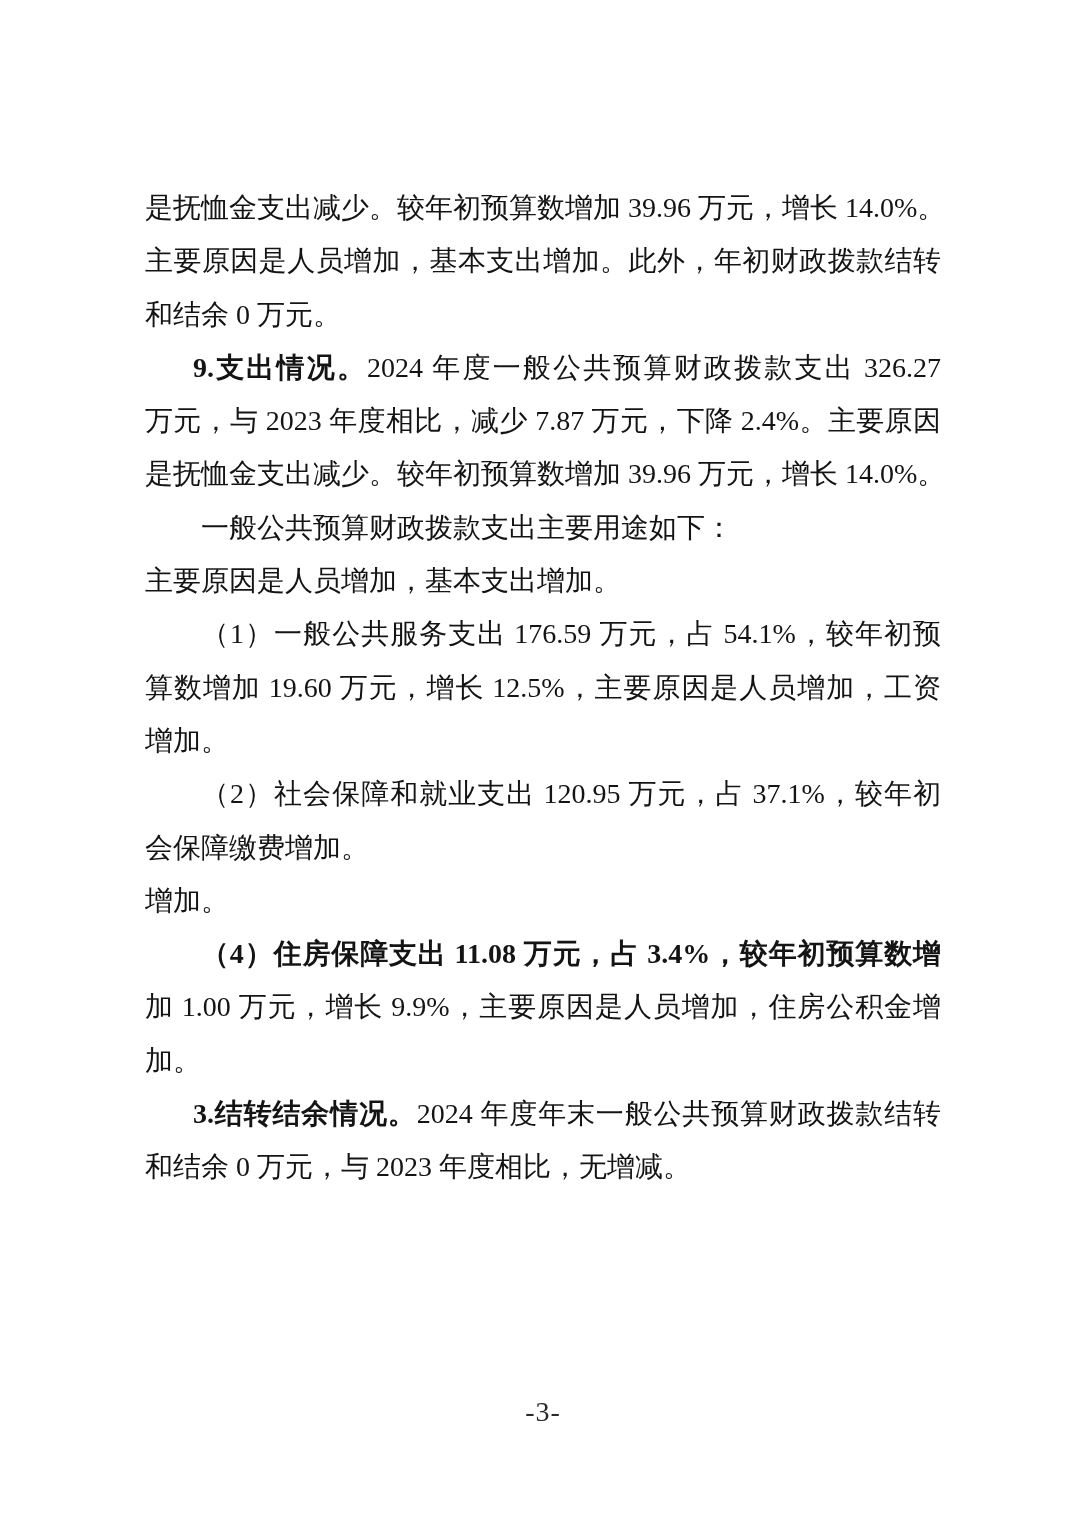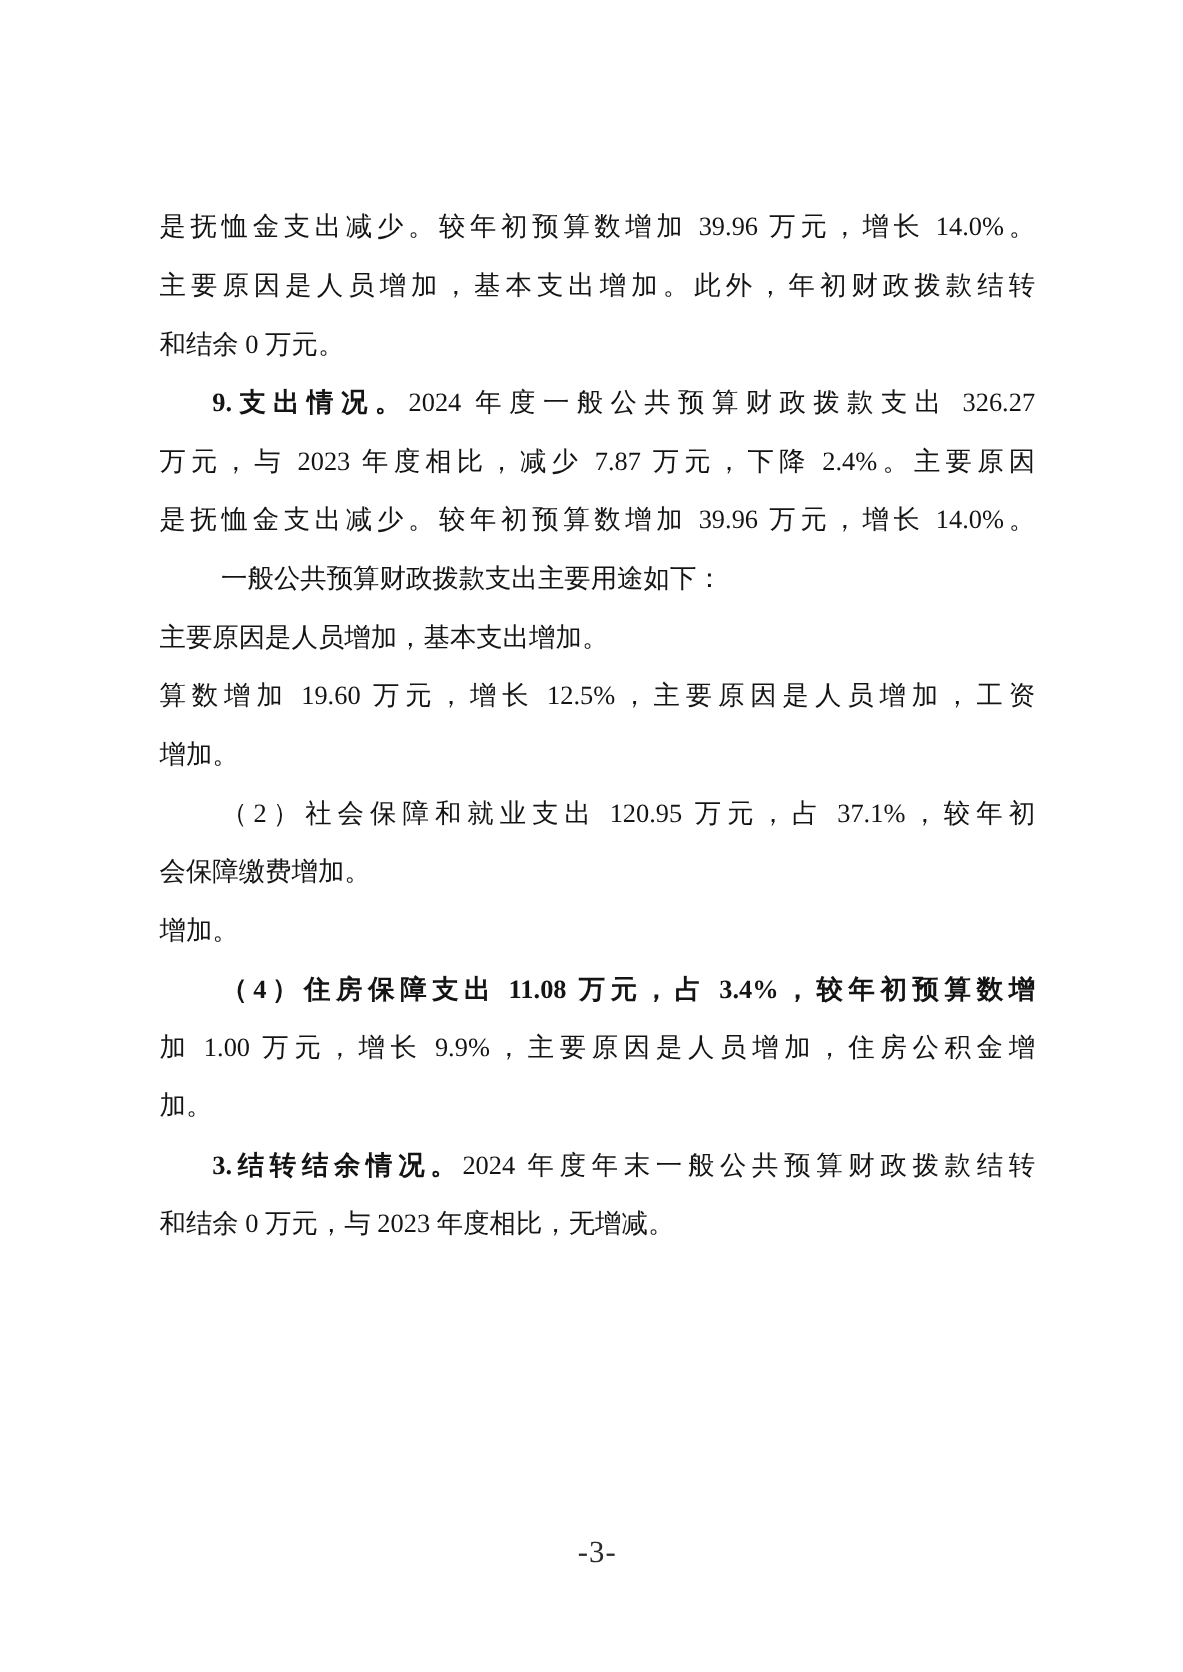--- a/index.html
+++ b/index.html
@@ -18,21 +18,21 @@
   }
   .doc-body {
     position: absolute;
     top: 181px;
     left: 145px;
     width: 796px;
   }
   .line {
     height: 53.3px;
     line-height: 53.3px;
-    font-size: 24px;
+    font-size: 28px;
     white-space: nowrap;
     text-align: justify;
     text-align-last: left;
   }
   .line.fill {
     text-align-last: justify;
   }
   .seg.bold {
     font-weight: bold;
   }
@@ -54,20 +54,21 @@
 <div class="page">
   <div class="doc-body">
       <div class="line fill"><span class="seg">是抚恤金支出减少。较年初预算数增加 39.96 万元，增长 14.0%。</span></div>
       <div class="line fill"><span class="seg">主要原因是人员增加，基本支出增加。此外，年初财政拨款结转</span></div>
       <div class="line"><span class="seg">和结余 0 万元。</span></div>
       <div class="line fill" style="padding-left: 48px;"><span class="seg bold">9.支出情况。</span><span class="seg">2024 年度一般公共预算财政拨款支出 326.27</span></div>
       <div class="line fill"><span class="seg">万元，与 2023 年度相比，减少 7.87 万元，下降 2.4%。主要原因</span></div>
       <div class="line fill"><span class="seg">是抚恤金支出减少。较年初预算数增加 39.96 万元，增长 14.0%。</span></div>
       <div class="line" style="padding-left: 56px;"><span class="seg">一般公共预算财政拨款支出主要用途如下：</span></div>
       <div class="line"><span class="seg">主要原因是人员增加，基本支出增加。</span></div>
+      <div class="line fill" style="padding-left: 56px;"><span class="seg">（1）一般公共服务支出 176.59 万元，占 54.1%，较年初预</span></div>
       <div class="line fill"><span class="seg">算数增加 19.60 万元，增长 12.5%，主要原因是人员增加，工资</span></div>
       <div class="line"><span class="seg">增加。</span></div>
       <div class="line fill" style="padding-left: 56px;"><span class="seg">（2）社会保障和就业支出 120.95 万元，占 37.1%，较年初</span></div>
       <div class="line"><span class="seg">会保障缴费增加。</span></div>
       <div class="line"><span class="seg">增加。</span></div>
       <div class="line fill" style="padding-left: 56px; font-weight: bold;"><span class="seg">（4）住房保障支出 11.08 万元，占 3.4%，较年初预算数增</span></div>
       <div class="line fill"><span class="seg">加 1.00 万元，增长 9.9%，主要原因是人员增加，住房公积金增</span></div>
       <div class="line"><span class="seg">加。</span></div>
       <div class="line fill" style="padding-left: 48px;"><span class="seg bold">3.结转结余情况。</span><span class="seg">2024 年度年末一般公共预算财政拨款结转</span></div>
       <div class="line"><span class="seg">和结余 0 万元，与 2023 年度相比，无增减。</span></div>

